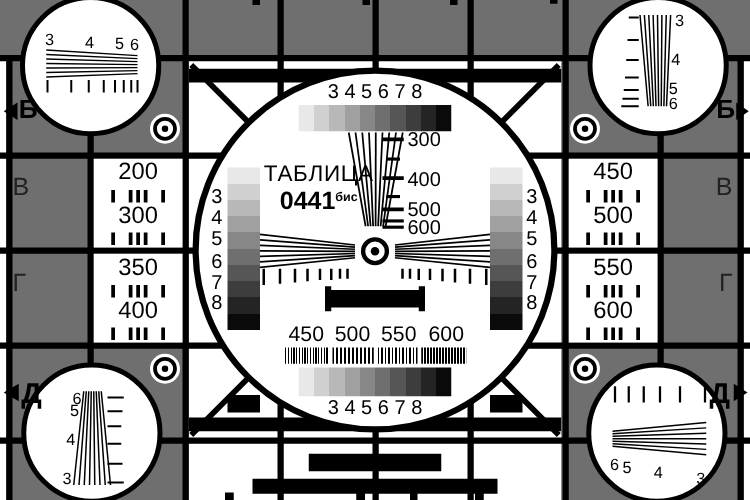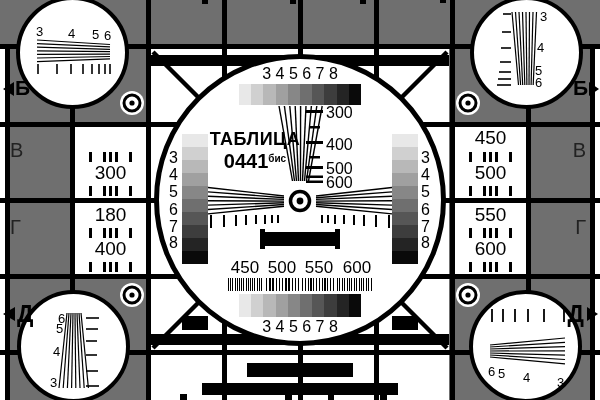--- a/index.html
+++ b/index.html
@@ -240,21 +240,21 @@
     <polygon points="15,307 15,321 3,314" fill="#000"></polygon>
     <polygon points="587,307 587,321 598,314" fill="#000"></polygon>
   </svg>
 
   <div class="num ctr" style="left:240px;top:66px;width:120px;font-size:16px;">3 4 5 6 7 8</div>
   <div class="num ctr" style="left:240px;top:319px;width:120px;font-size:16px;">3 4 5 6 7 8</div>
   <div class="num" style="left:326px;top:105px;font-size:16px;">300</div>
   <div class="num" style="left:326px;top:137px;font-size:16px;">400</div>
   <div class="num" style="left:326px;top:161px;font-size:16px;">500</div>
   <div class="num" style="left:326px;top:175px;font-size:16px;">600</div>
-  <div class="num ctr" style="left:203px;top:130px;width:104px;font-size:18px;font-weight:bold;letter-spacing:.5px;">ТАБЛИЦА</div>
+  <div class="num ctr" style="left:203px;top:130px;width:104px;font-size:18px;font-weight:normal;letter-spacing:.5px;">ТАБЛИЦА</div>
   <div class="num ctr" style="left:203px;top:151px;width:104px;font-size:20px;font-weight:bold;"><span>0441</span><span class="sup">бис</span></div>
   <div class="num ctr" style="left:225px;top:259px;width:40px;font-size:17px;">450</div>
   <div class="num ctr" style="left:262px;top:259px;width:40px;font-size:17px;">500</div>
   <div class="num ctr" style="left:299px;top:259px;width:40px;font-size:17px;">550</div>
   <div class="num ctr" style="left:337px;top:259px;width:40px;font-size:17px;">600</div>
 
   <div class="num" style="left:158px;top:150px;width:20px;text-align:right;font-size:16px;">3</div>
   <div class="num" style="left:158px;top:167px;width:20px;text-align:right;font-size:16px;">4</div>
   <div class="num" style="left:158px;top:184px;width:20px;text-align:right;font-size:16px;">5</div>
   <div class="num" style="left:158px;top:202px;width:20px;text-align:right;font-size:16px;">6</div>
@@ -277,36 +277,37 @@
   <div class="num" style="left:535px;top:76px;font-size:13px;">6</div>
   <div class="num" style="left:58px;top:312px;font-size:13px;">6</div>
   <div class="num" style="left:56px;top:322px;font-size:13px;">5</div>
   <div class="num" style="left:53px;top:345px;font-size:13px;">4</div>
   <div class="num" style="left:50px;top:376px;font-size:13px;">3</div>
   <div class="num" style="left:488px;top:365px;font-size:13px;">6</div>
   <div class="num" style="left:498px;top:367px;font-size:13px;">5</div>
   <div class="num" style="left:523px;top:371px;font-size:13px;">4</div>
   <div class="num" style="left:557px;top:376px;font-size:13px;">3</div>
 
+  <div class="num ctr" style="left:75px;top:128px;width:71px;font-size:19px;">200</div>
   <div class="tickrow" style="left:75px;top:152px;width:71px;">
       <i style="margin-right:11px"></i>
       <i></i>
       <i style="margin:0 3px"></i>
       <i></i>
       <i style="margin-left:11px"></i>
     </div>
   <div class="num ctr" style="left:75px;top:163px;width:71px;font-size:19px;">300</div>
   <div class="tickrow" style="left:75px;top:186px;width:71px;">
       <i style="margin-right:11px"></i>
       <i></i>
       <i style="margin:0 3px"></i>
       <i></i>
       <i style="margin-left:11px"></i>
     </div>
-  <div class="num ctr" style="left:75px;top:205px;width:71px;font-size:19px;">180</div>
+  <div class="num ctr" style="left:75px;top:205px;width:71px;font-size:19px;">350</div>
   <div class="tickrow" style="left:75px;top:228px;width:71px;">
       <i style="margin-right:11px"></i>
       <i></i>
       <i style="margin:0 3px"></i>
       <i></i>
       <i style="margin-left:11px"></i>
     </div>
   <div class="num ctr" style="left:75px;top:239px;width:71px;font-size:19px;">400</div>
   <div class="tickrow" style="left:75px;top:262px;width:71px;">
       <i style="margin-right:11px"></i>

